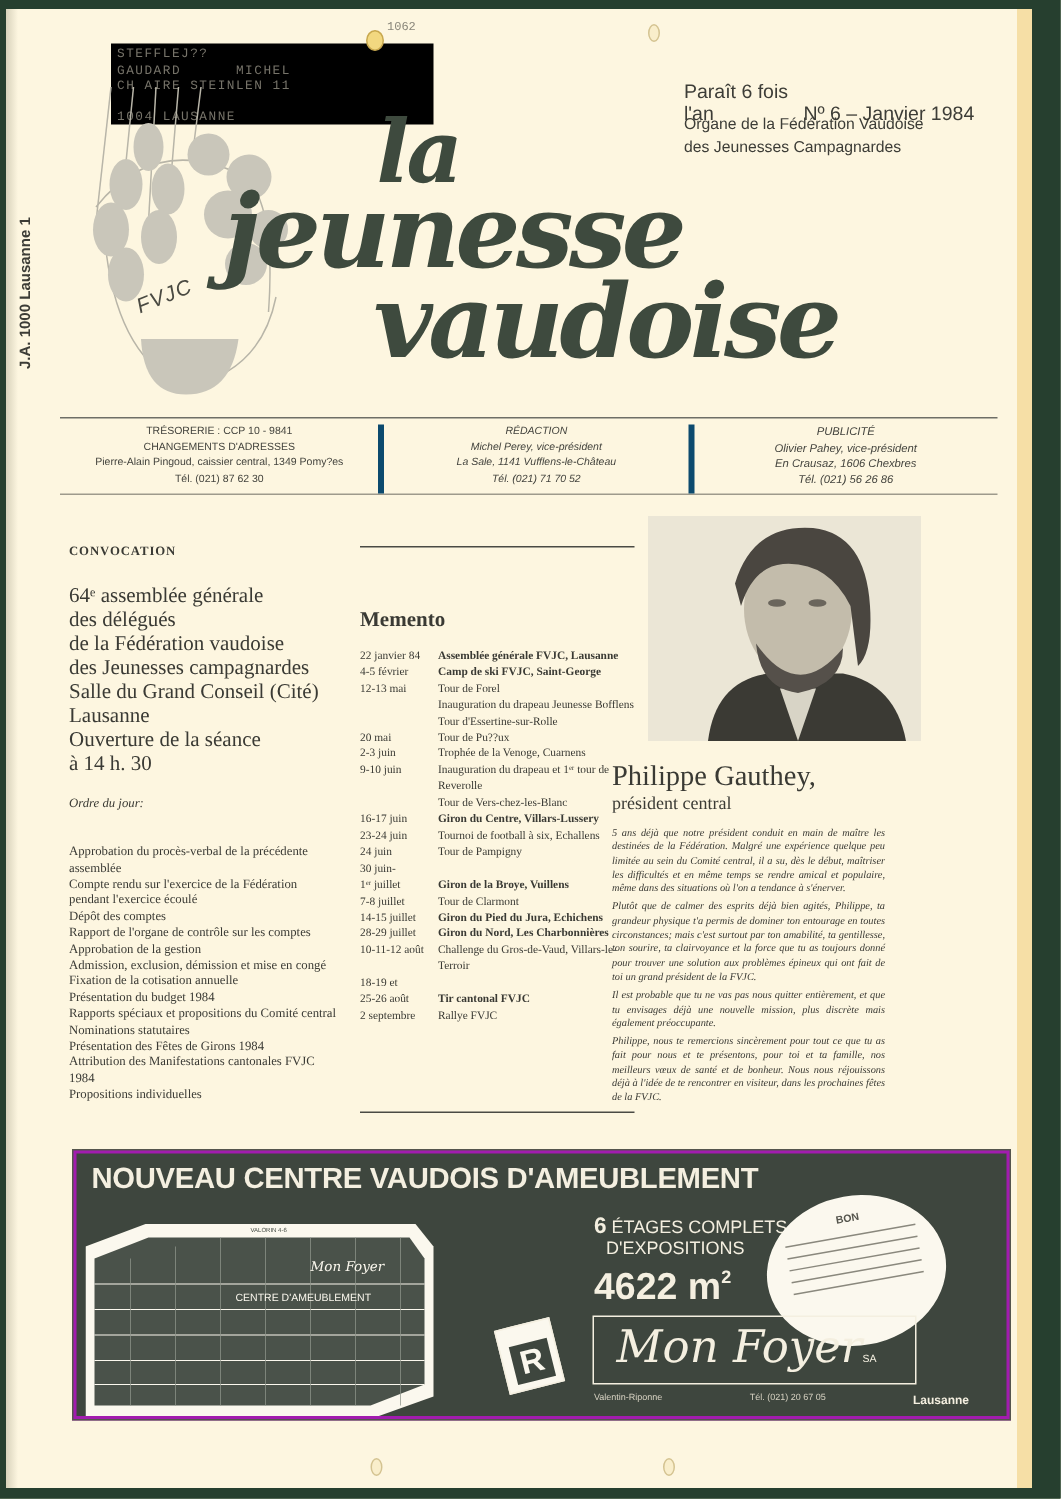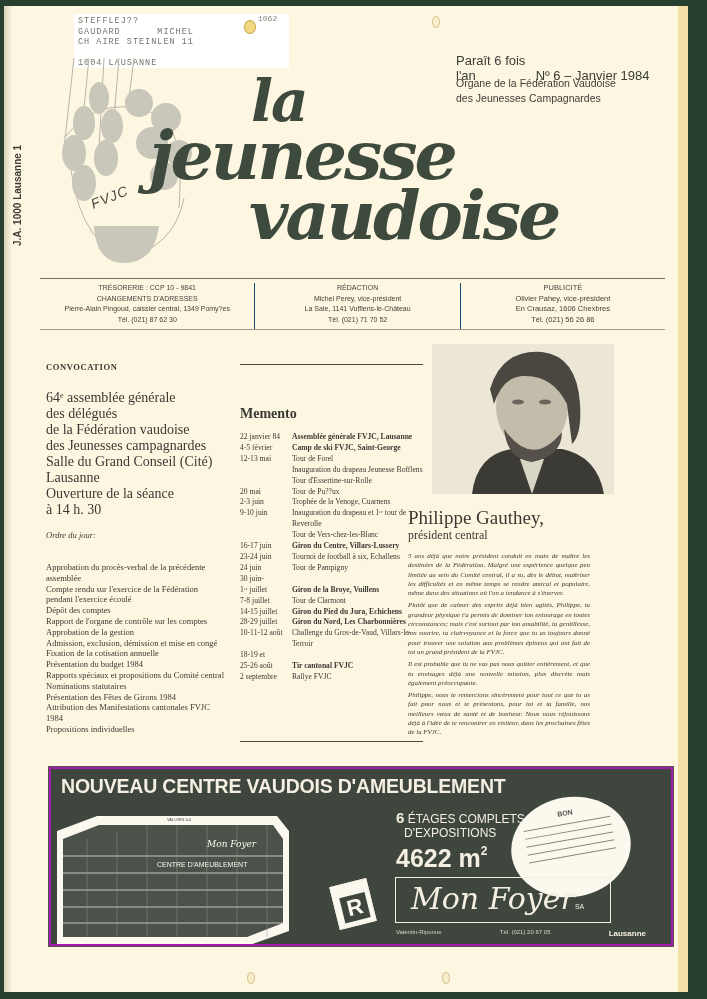--- a/index.html
+++ b/index.html
@@ -9,22 +9,22 @@
   .binder { position: absolute; left: 0; top: 0; width: 707px; height: 999px; background: #263f2f; }
   .page {
     position: absolute; left: 4px; top: 6px; width: 684px; height: 986px;
     background: #fdf6e0;
     border-right: 10px solid #f6dfa6;
   }
   .page-shade { position: absolute; left: 0; top: 0; width: 8px; height: 100%; background: linear-gradient(to right, #d8d2bb, #fdf6e0); }
 
   
   .label {
-    position: absolute; left: 70px; top: 8px; width: 215px; height: 54px;
-    background: #ffffff; font-family: "Liberation Mono", monospace; font-size: 8.5px;
+    position: absolute; left: 70px; top: 23px; width: 215px; height: 54px;
+    background: #000000; font-family: "Liberation Mono", monospace; font-size: 8.5px;
     color: #77746a; line-height: 10.5px; letter-spacing: 1px; padding: 2px 4px;
   }
   .label div { white-space: pre; }
   .stamp { position: absolute; left: 240px; top: 14px; width: 12px; height: 14px; border-radius: 50%; background: #f2d880; border: 1px solid #c8a84e; }
   .stamp-num { position: absolute; left: 254px; top: 8px; font-family: "Liberation Mono", monospace; font-size: 8px; color: #8a877b; }
 
   .hole { position: absolute; width: 8px; height: 12px; border-radius: 50%; border: 1px solid #d4c391; background: #f9eecb; }
 
   .vertical-postmark {
     position: absolute; left: 8px; top: 80px; width: 20px; height: 160px;
@@ -42,21 +42,21 @@
   .mh-jeunesse { position: absolute; left: 0; top: 50px; font-size: 68px; letter-spacing: -3px; white-space: nowrap; }
   .mh-vaudoise { position: absolute; left: 100px; top: 110px; font-size: 68px; letter-spacing: -3px; white-space: nowrap; }
 
   .issue { position: absolute; left: 452px; top: 47px; font-family: "Liberation Sans", sans-serif; font-size: 13px; color: #3d3d37; }
   .issue .freq { display: inline-block; width: 76px; }
   .organe { position: absolute; left: 452px; top: 70px; font-family: "Liberation Sans", sans-serif; font-size: 10.5px; line-height: 15px; color: #3d3d37; }
 
   
   .contacts { position: absolute; left: 36px; top: 272px; width: 625px; height: 52px; border-top: 1px solid #6e6e66; border-bottom: 1px solid #9e9a8c; display: flex; font-family: "Liberation Sans", sans-serif; font-size: 7px; color: #44443e; text-align: center; line-height: 10.5px; padding-top: 4px; }
   .contacts .col { flex: 1; }
-  .contacts .col + .col { border-left: 1px solid #0c4a6e; }
+  .contacts .col + .col { border-left: 4px solid #0c4a6e; font-style: italic; }
   .contacts .col:nth-child(1) { flex: 1.05; }
   .contacts .col:nth-child(3) { font-size: 7.5px; }
 
   
   .convocation { position: absolute; left: 42px; top: 356px; width: 180px; }
   .conv-kicker { font-size: 8.5px; letter-spacing: 0.6px; font-weight: bold; color: #3a3a34; margin-bottom: 18px; }
   .conv-head { font-size: 14px; line-height: 16px; color: #3a3a34; }
   .conv-head div { white-space: nowrap; }
   .order-title { font-style: italic; font-size: 8.5px; margin-top: 12px; margin-bottom: 22px; }
   .order-list { font-size: 8.5px; line-height: 10.8px; }

